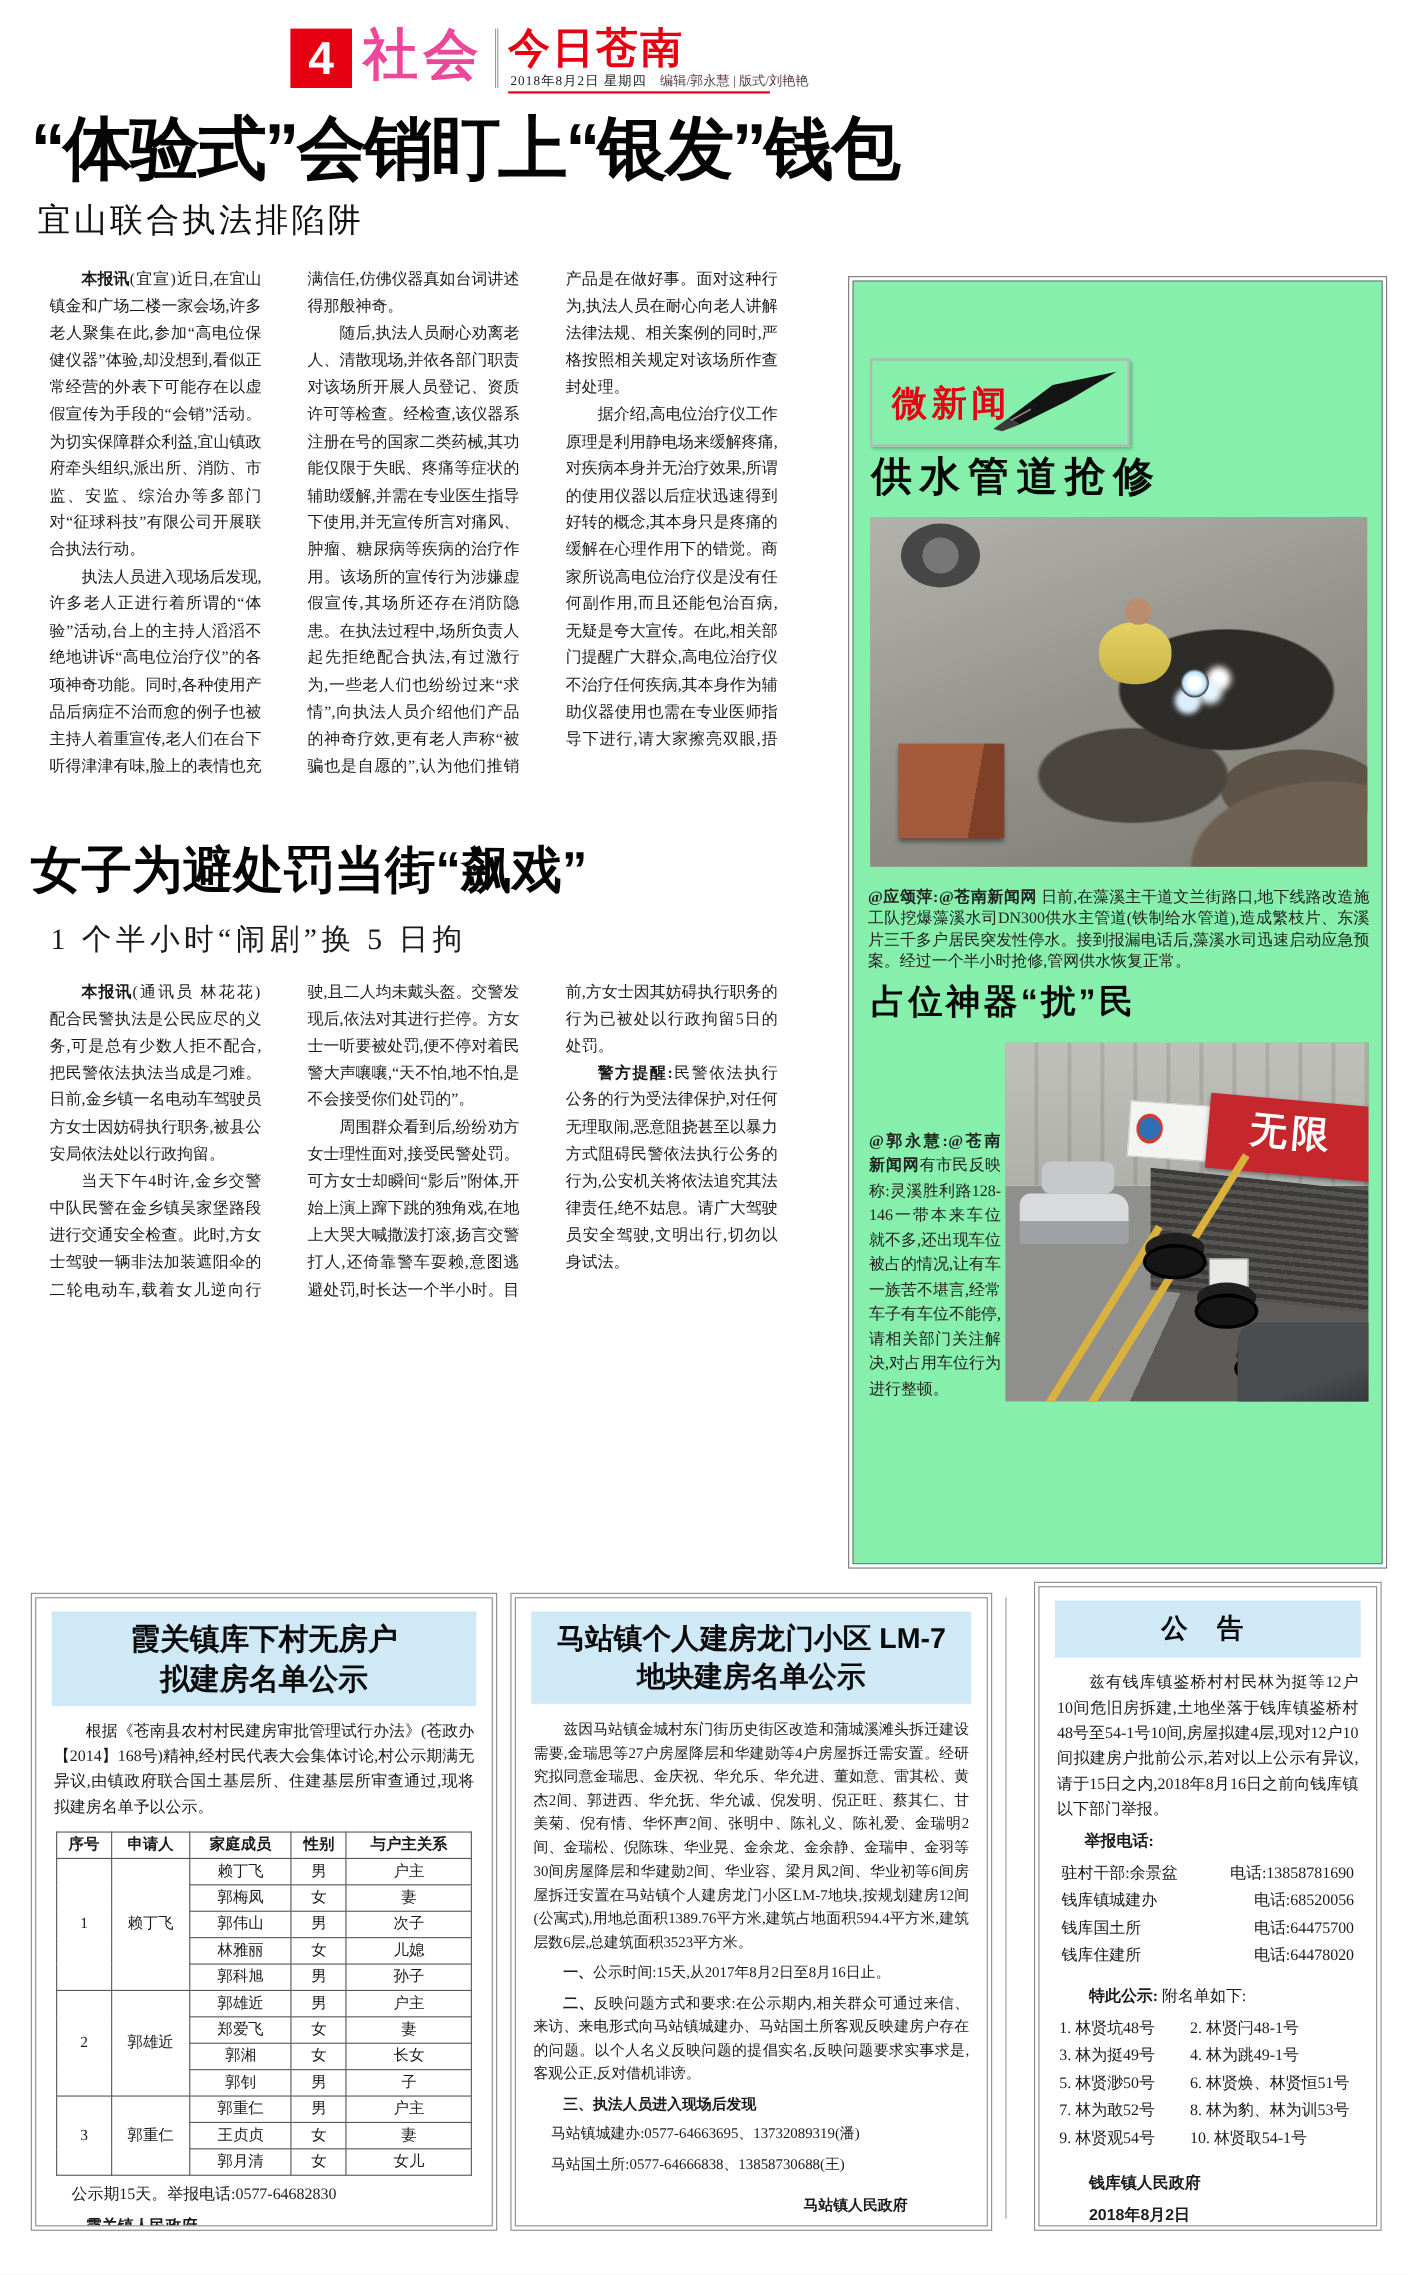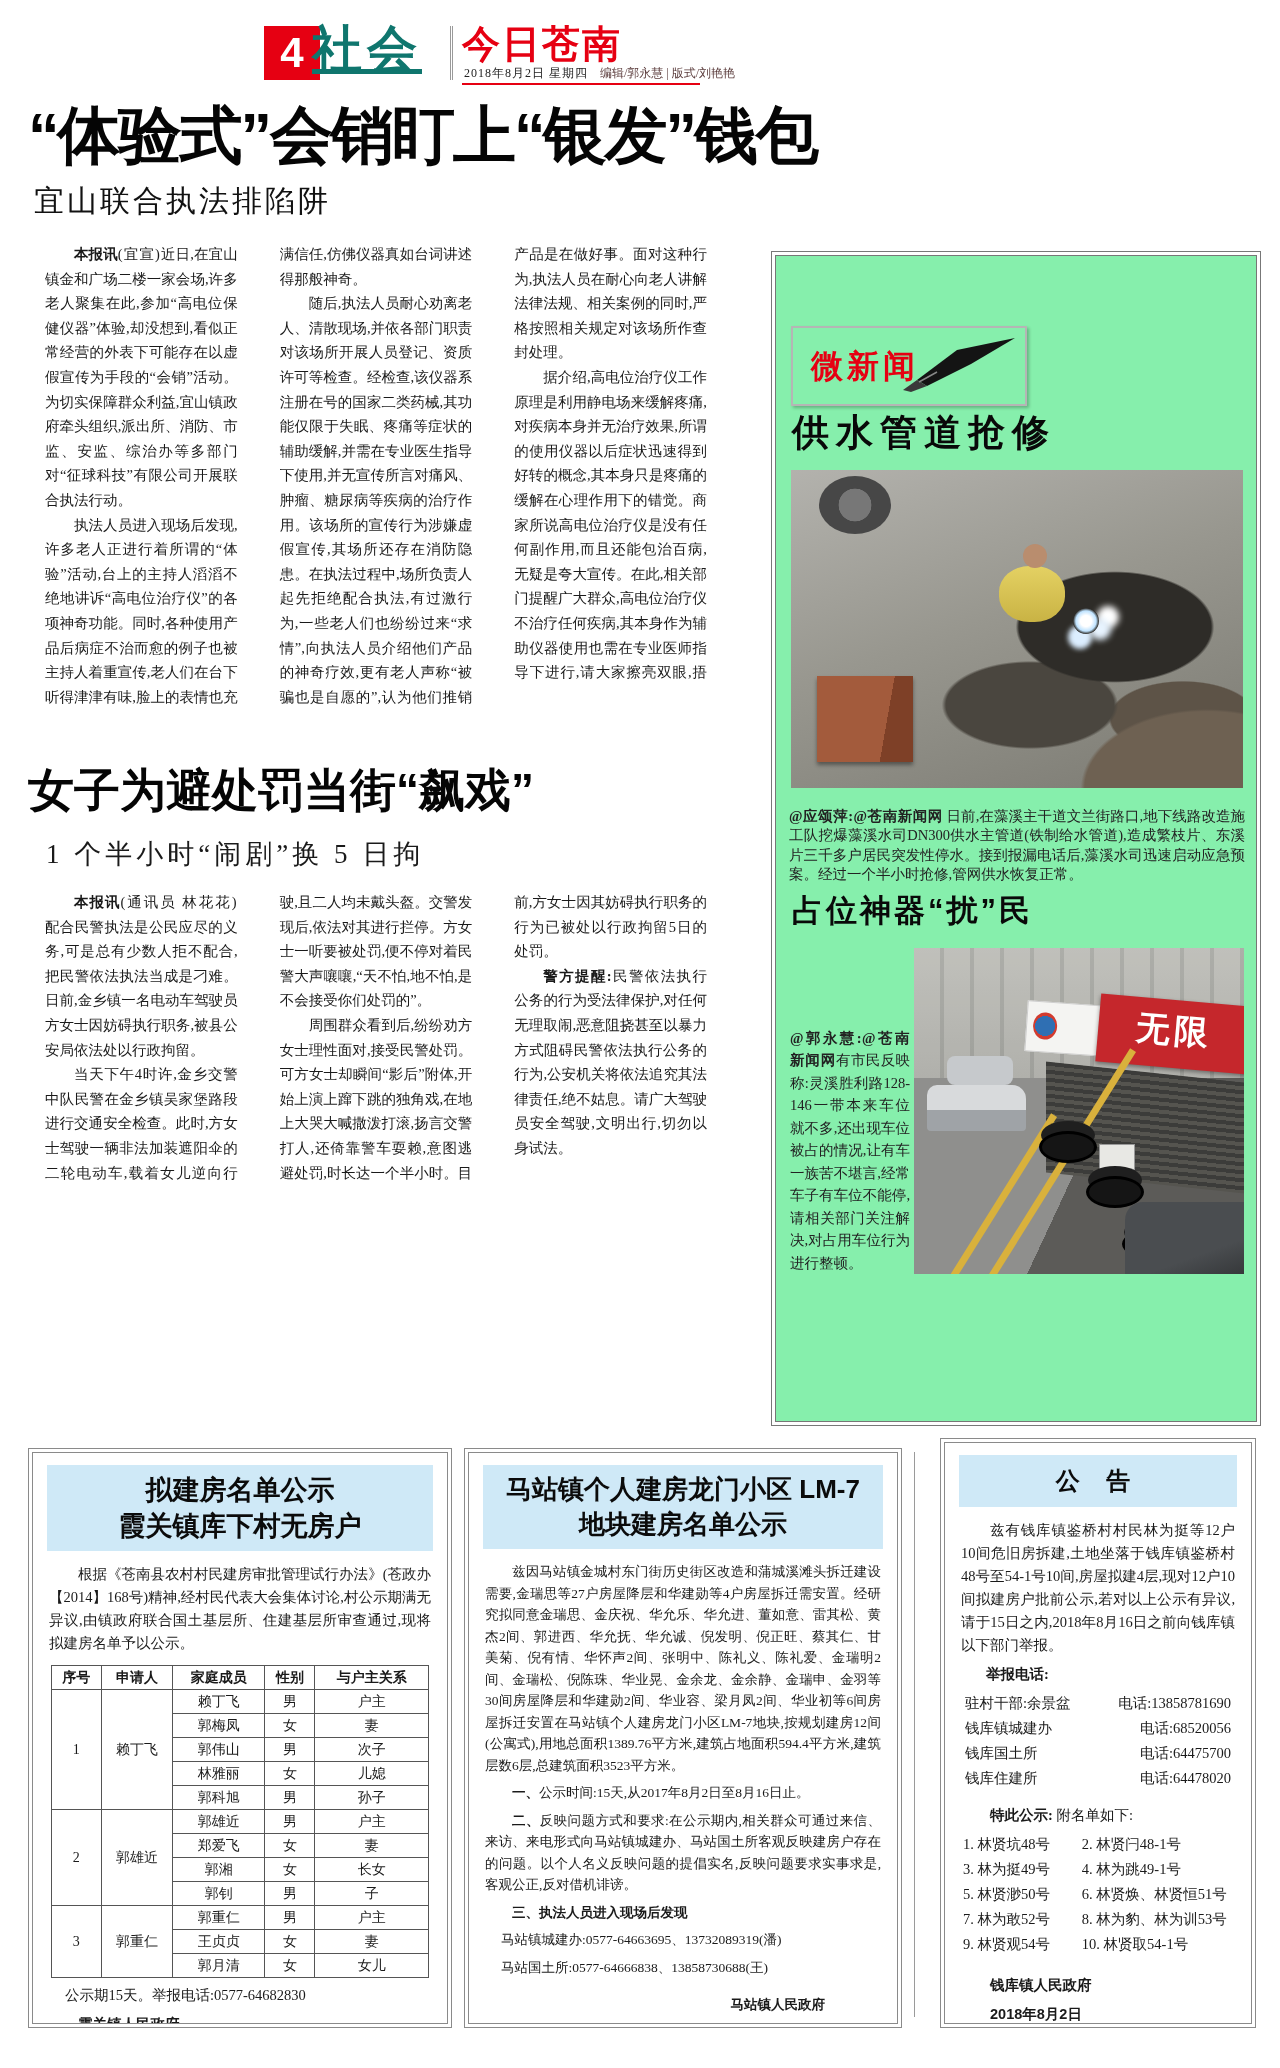--- a/index.html
+++ b/index.html
@@ -3,22 +3,22 @@
 <meta charset="utf-8">
 <style>
   html,body{margin:0;padding:0;background:#e8e8e8;}
   .page{position:relative;width:1280px;height:2068px;background:#ffffff;margin:0 auto;
         font-family:"Liberation Serif","DejaVu Serif",serif;color:#1a1a1a;overflow:hidden;}
   .sans{font-family:"Liberation Sans","DejaVu Sans",sans-serif;}
 
   
   .pagenum{position:absolute;left:264px;top:26px;width:56px;height:54px;background:#e60012;color:#fff;
            font:900 42px/54px "Liberation Sans","DejaVu Sans",sans-serif;text-align:center;}
-  .section{position:absolute;left:312px;top:20px;font:900 50px/58px "Liberation Sans","DejaVu Sans",sans-serif;
-           color:#0f766e;letter-spacing:5px;text-decoration:underline;}
+  .section{position:absolute;left:330px;top:20px;font:900 50px/58px "Liberation Sans","DejaVu Sans",sans-serif;
+           color:#ec4899;letter-spacing:5px;}
   .mast-div{position:absolute;left:450px;top:26px;height:54px;border-left:3px double #9a9a9a;}
   .paper{position:absolute;left:462px;top:24px;font:900 38px/40px "Liberation Sans","DejaVu Sans",sans-serif;
          color:#e60012;letter-spacing:2px;}
   .issue-date{position:absolute;left:464px;top:66px;font:12px/14px "Liberation Serif",serif;color:#222;letter-spacing:1px;}
   .editors{position:absolute;left:600px;top:66px;font:12px/14px "Liberation Serif",serif;color:#5a3b3b;}
   .mast-rule{position:absolute;left:462px;top:83px;width:238px;height:2px;background:#e60012;}
 
   
   .hl1{position:absolute;left:28px;top:100px;width:790px;margin:0;
        font:900 63px/70px "Liberation Sans","DejaVu Sans",sans-serif;color:#050505;letter-spacing:-2px;}
@@ -243,22 +243,22 @@
       <div class="tire t2"></div>
       <div class="tire t3"></div>
       <div class="ph2-suv"></div>
     </div>
   </div>
 
   <div class="vrule"></div>
 
   <div class="nbox box1">
     <div class="band">
+      <span class="t">霞关镇库下村无房户</span>
       <span class="t">拟建房名单公示</span>
-      <span class="t">霞关镇库下村无房户</span>
     </div>
     <p>根据《苍南县农村村民建房审批管理试行办法》(苍政办【2014】168号)精神,经村民代表大会集体讨论,村公示期满无异议,由镇政府联合国土基层所、住建基层所审查通过,现将拟建房名单予以公示。</p>
     <table class="roster">
       <thead>
         <tr>
           <th>序号</th>
           <th>申请人</th>
           <th>家庭成员</th>
           <th>性别</th>
           <th>与户主关系</th>

